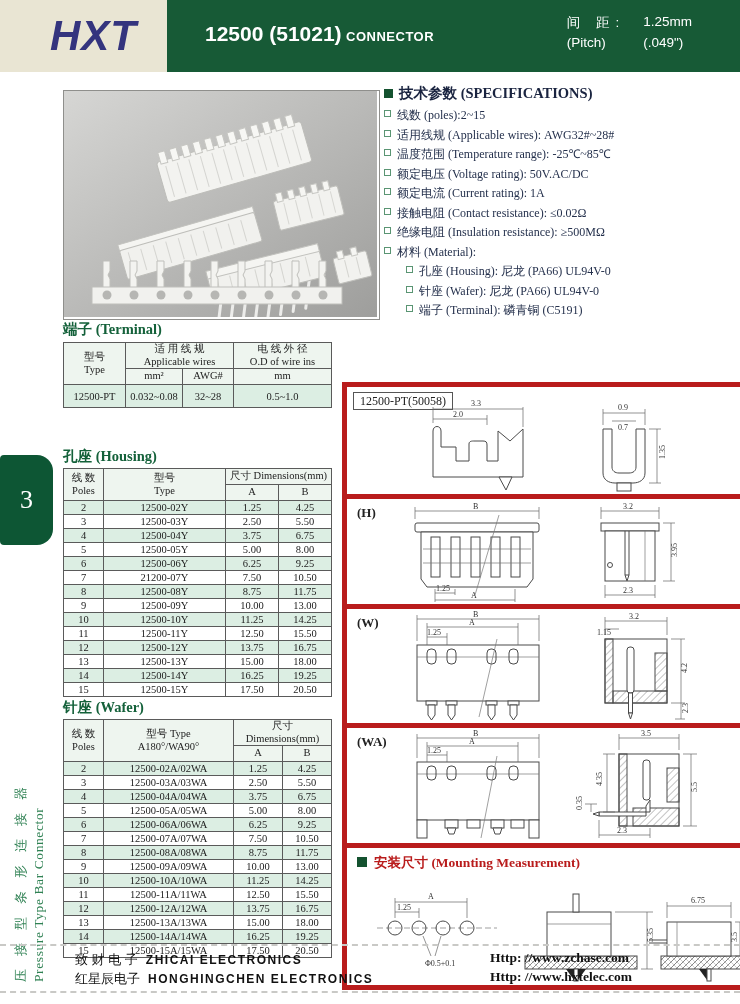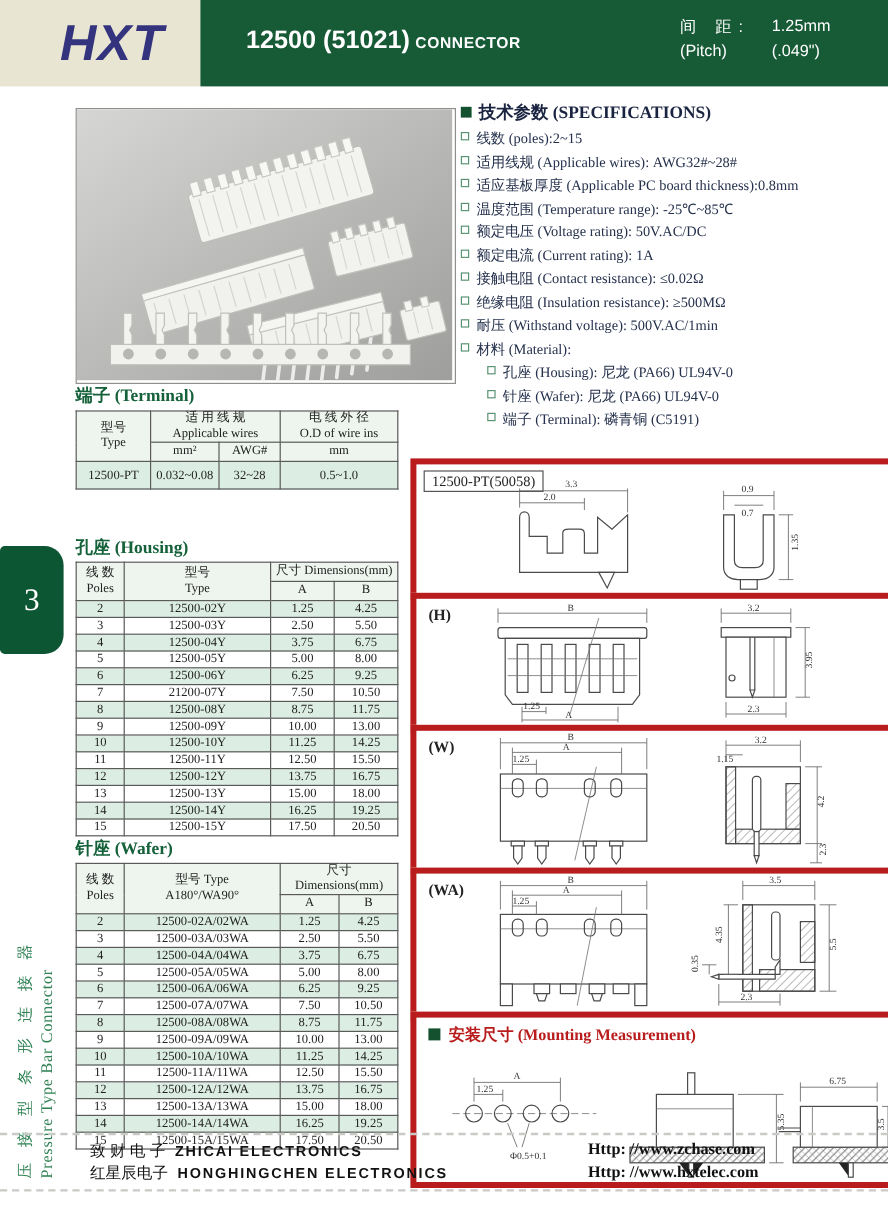--- a/index.html
+++ b/index.html
@@ -260,27 +260,25 @@
     </svg>
   </div>
 
   <div class="specs">
     <div class="spec-title">
       <span class="sq"></span><span>技术参数 (SPECIFICATIONS)</span>
     </div>
     <div>
         <div class="spec-item"><span class="bullet-sq"></span><span>线数 (poles):2~15</span></div>
         <div class="spec-item"><span class="bullet-sq"></span><span>适用线规 (Applicable wires): AWG32#~28#</span></div>
-        <div class="spec-item"><span class="bullet-sq"></span><span>适应基板厚度 (Applicable PC board thickness):0.8mm</span></div>
         <div class="spec-item"><span class="bullet-sq"></span><span>温度范围 (Temperature range): -25℃~85℃</span></div>
         <div class="spec-item"><span class="bullet-sq"></span><span>额定电压 (Voltage rating): 50V.AC/DC</span></div>
         <div class="spec-item"><span class="bullet-sq"></span><span>额定电流 (Current rating): 1A</span></div>
         <div class="spec-item"><span class="bullet-sq"></span><span>接触电阻 (Contact resistance): ≤0.02Ω</span></div>
         <div class="spec-item"><span class="bullet-sq"></span><span>绝缘电阻 (Insulation resistance): ≥500MΩ</span></div>
-        <div class="spec-item"><span class="bullet-sq"></span><span>耐压 (Withstand voltage): 500V.AC/1min</span></div>
         <div class="spec-item"><span class="bullet-sq"></span><span>材料 (Material):</span></div>
       </div>
     <div class="spec-sub">
         <div class="spec-item"><span class="bullet-sq"></span><span>孔座 (Housing): 尼龙 (PA66) UL94V-0</span></div>
         <div class="spec-item"><span class="bullet-sq"></span><span>针座 (Wafer): 尼龙 (PA66) UL94V-0</span></div>
         <div class="spec-item"><span class="bullet-sq"></span><span>端子 (Terminal): 磷青铜 (C5191)</span></div>
       </div>
   </div>
 
   <div class="sec-title" style="left:63px;top:320px;">端子 (Terminal)</div>

